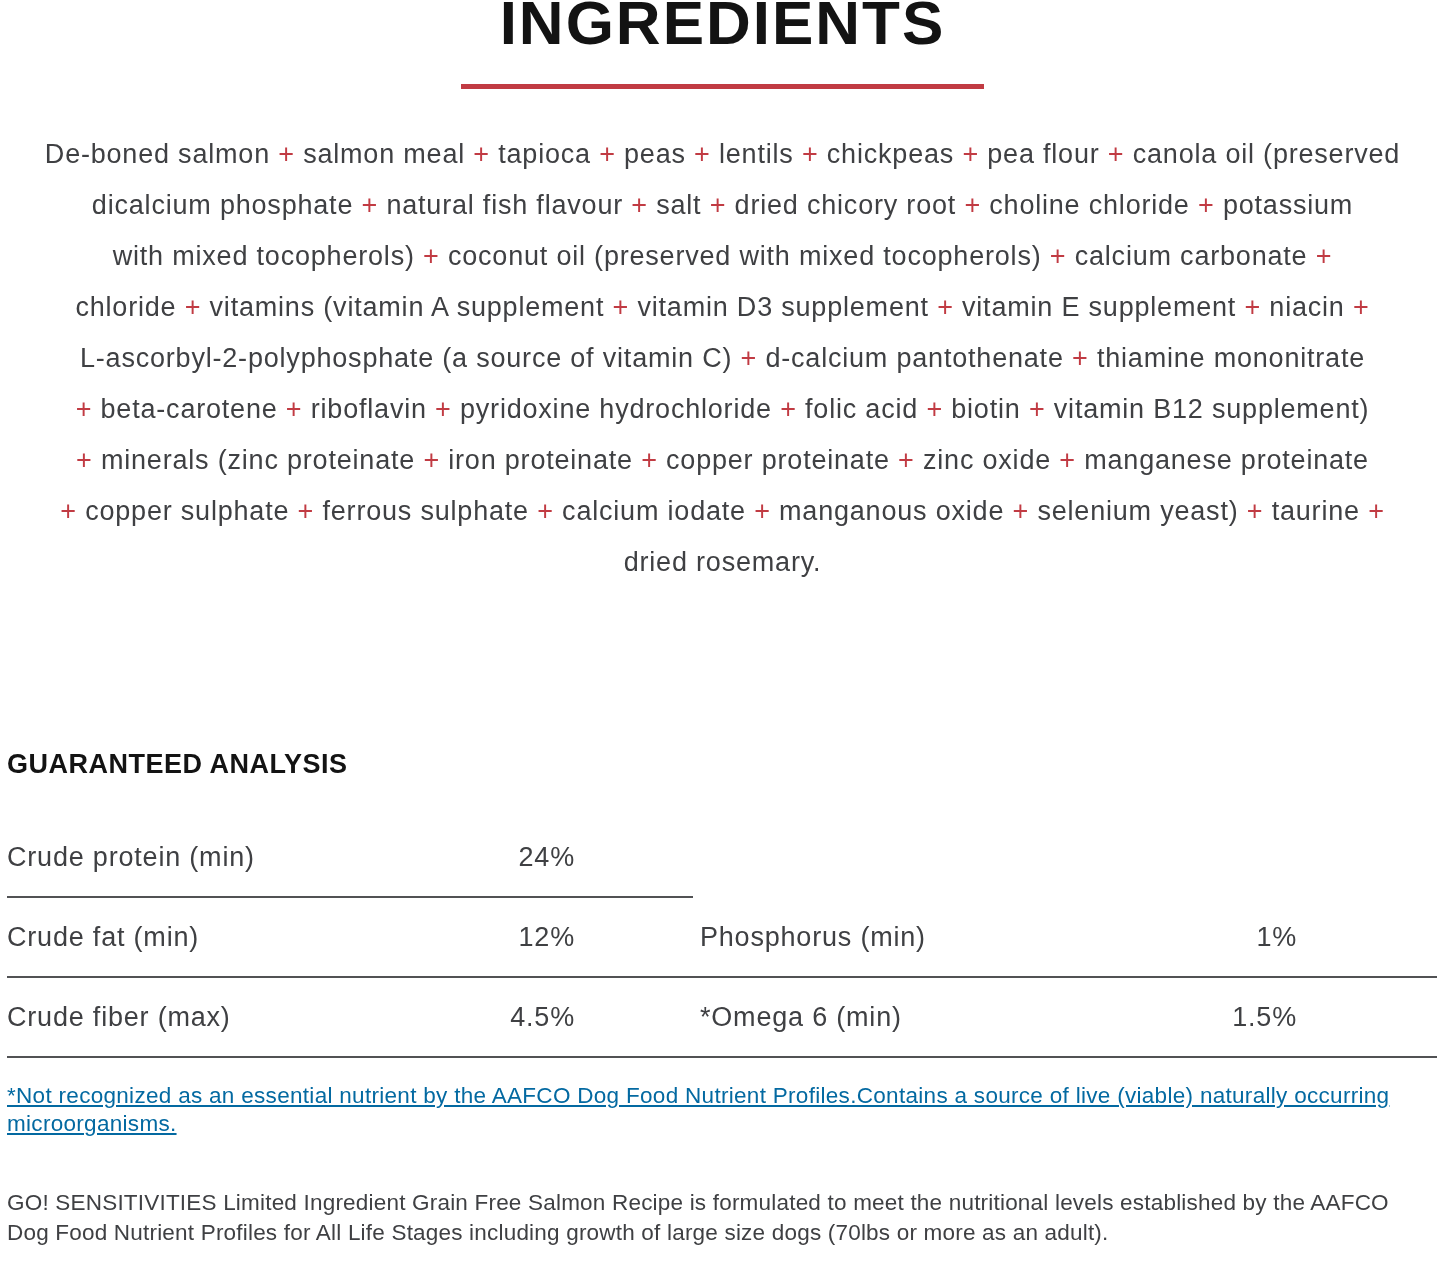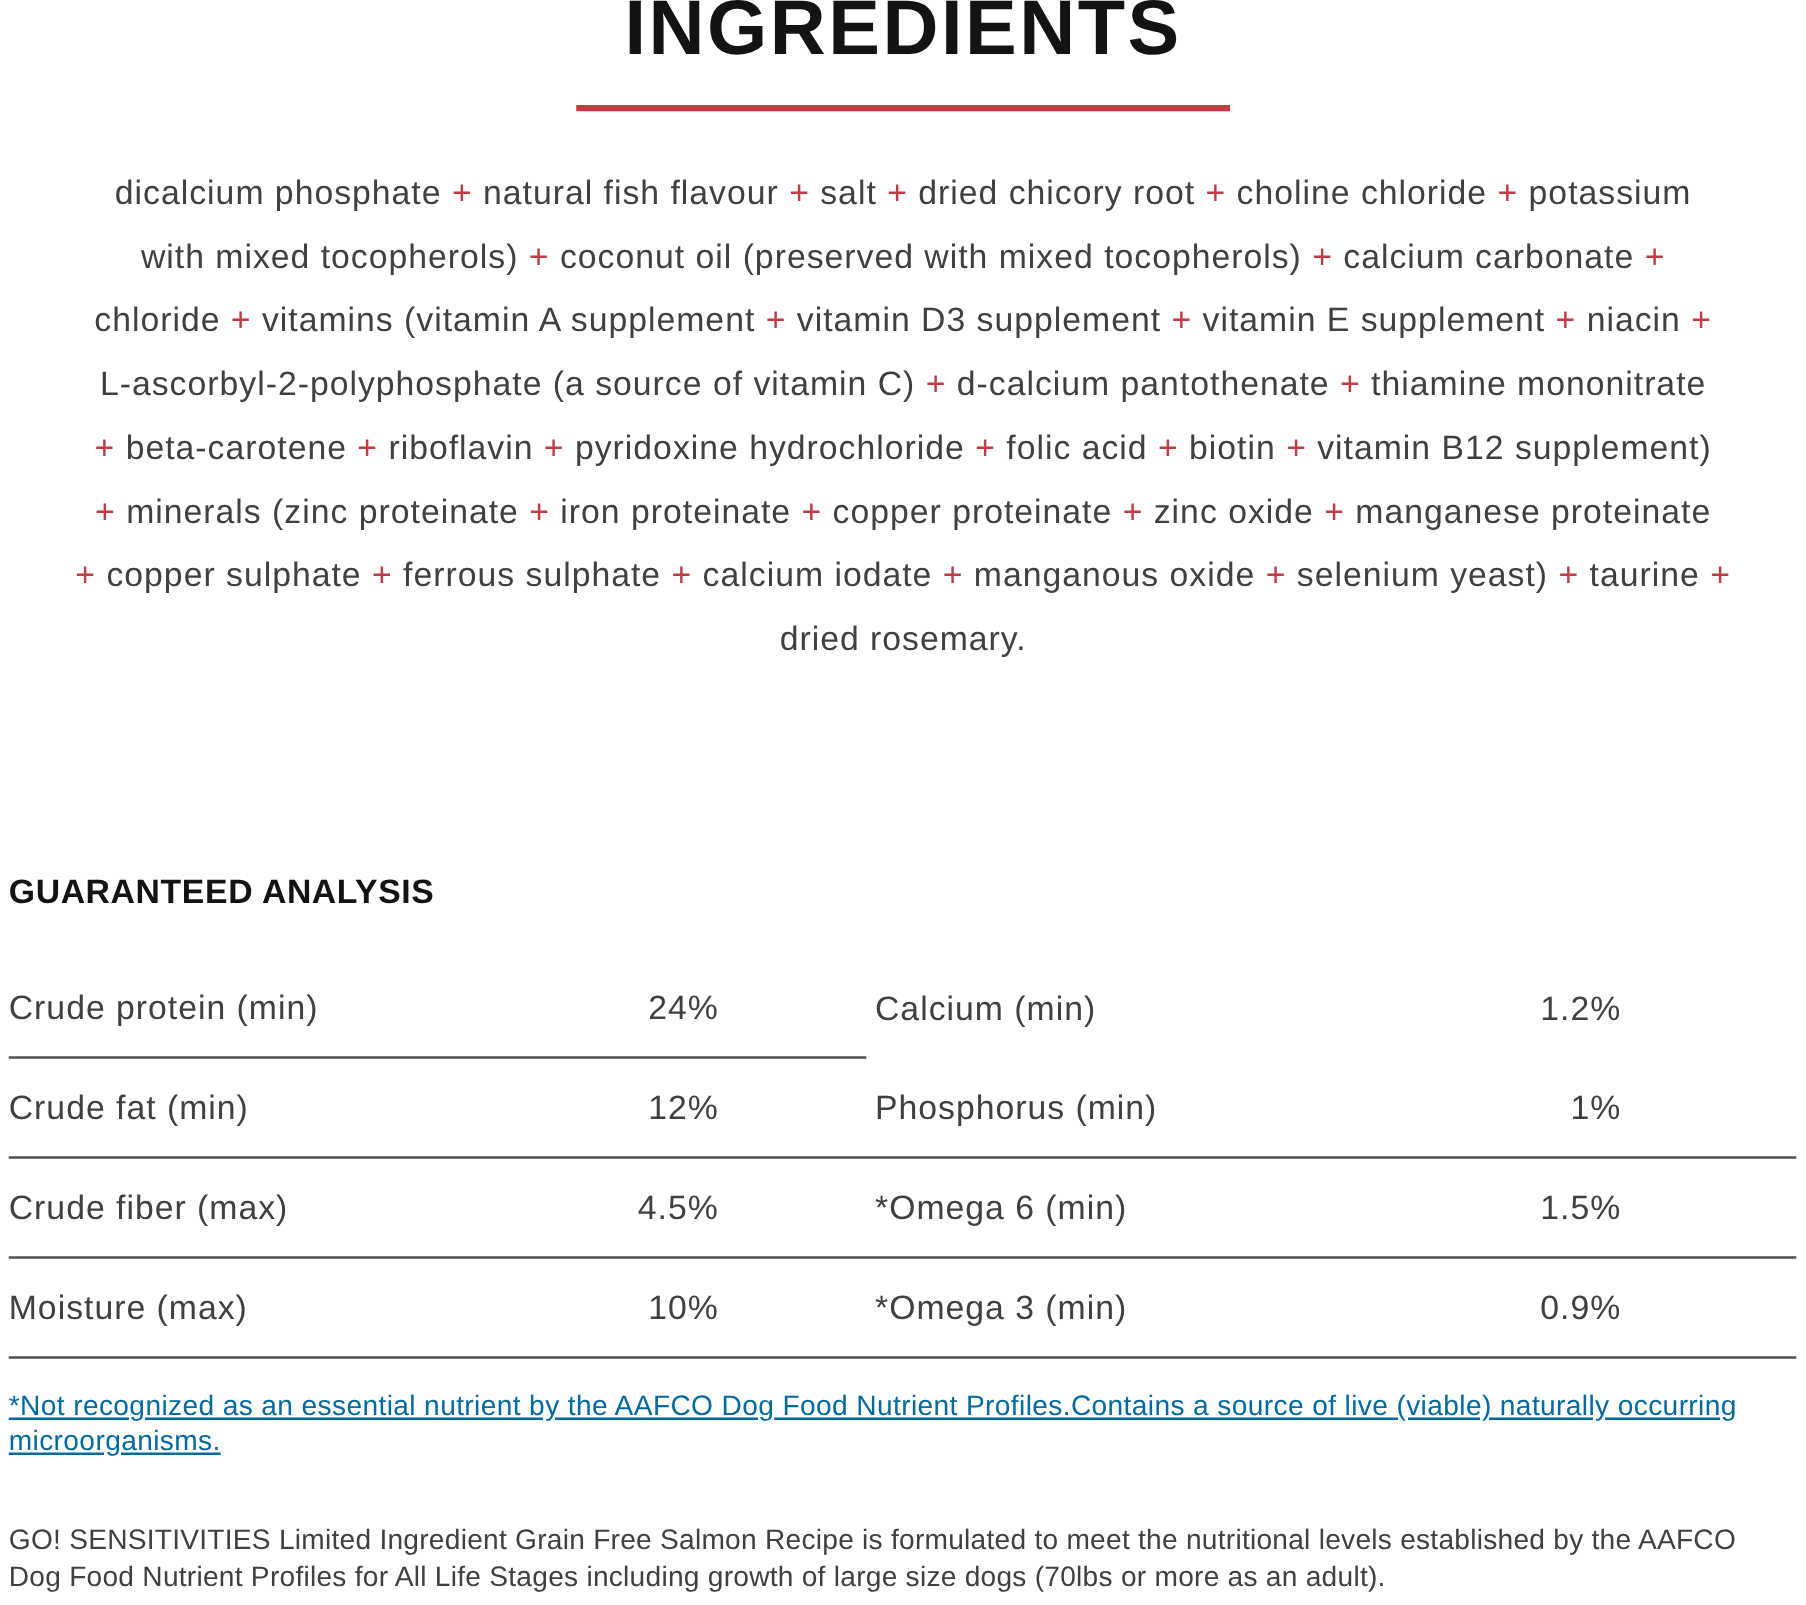--- a/index.html
+++ b/index.html
@@ -56,43 +56,40 @@
 <body>
 
 <div class="page">
 
   <header class="ing-header">
     <h1 class="ing-title">INGREDIENTS</h1>
     <div class="red-rule"></div>
   </header>
 
   <section class="ing-text">
+      <div class="ing-line">De-boned salmon <span class="plus">+</span> salmon meal <span class="plus">+</span> tapioca <span class="plus">+</span> peas <span class="plus">+</span> lentils <span class="plus">+</span> chickpeas <span class="plus">+</span> pea flour <span class="plus">+</span> canola oil (preserved</div>
       <div class="ing-line">dicalcium phosphate <span class="plus">+</span> natural fish flavour <span class="plus">+</span> salt <span class="plus">+</span> dried chicory root <span class="plus">+</span> choline chloride <span class="plus">+</span> potassium</div>
       <div class="ing-line">with mixed tocopherols) <span class="plus">+</span> coconut oil (preserved with mixed tocopherols) <span class="plus">+</span> calcium carbonate <span class="plus">+</span></div>
       <div class="ing-line">chloride <span class="plus">+</span> vitamins (vitamin A supplement <span class="plus">+</span> vitamin D3 supplement <span class="plus">+</span> vitamin E supplement <span class="plus">+</span> niacin <span class="plus">+</span></div>
       <div class="ing-line">L-ascorbyl-2-polyphosphate (a source of vitamin C) <span class="plus">+</span> d-calcium pantothenate <span class="plus">+</span> thiamine mononitrate</div>
       <div class="ing-line"><span class="plus">+</span> beta-carotene <span class="plus">+</span> riboflavin <span class="plus">+</span> pyridoxine hydrochloride <span class="plus">+</span> folic acid <span class="plus">+</span> biotin <span class="plus">+</span> vitamin B12 supplement)</div>
       <div class="ing-line"><span class="plus">+</span> minerals (zinc proteinate <span class="plus">+</span> iron proteinate <span class="plus">+</span> copper proteinate <span class="plus">+</span> zinc oxide <span class="plus">+</span> manganese proteinate</div>
       <div class="ing-line"><span class="plus">+</span> copper sulphate <span class="plus">+</span> ferrous sulphate <span class="plus">+</span> calcium iodate <span class="plus">+</span> manganous oxide <span class="plus">+</span> selenium yeast) <span class="plus">+</span> taurine <span class="plus">+</span></div>
       <div class="ing-line">dried rosemary.</div>
     </section>
 
   <section class="ga">
     <h2 class="ga-heading">GUARANTEED ANALYSIS</h2>
 
     <div class="ga-table">
 
       <div class="ga-row first">
         <div class="ga-cell left">
           <span class="ga-label">Crude protein (min)</span>
           <span class="ga-value">24%</span>
-        </div>
-        <div class="ga-cell right">
-          <span class="ga-label">Calcium (min)</span>
-          <span class="ga-value">1.2%</span>
         </div>
       </div>
 
       <div class="ga-row ruled">
         <div class="ga-cell left">
           <span class="ga-label">Crude fat (min)</span>
           <span class="ga-value">12%</span>
         </div>
         <div class="ga-cell right">
           <span class="ga-label">Phosphorus (min)</span>
@@ -104,30 +101,20 @@
         <div class="ga-cell left">
           <span class="ga-label">Crude fiber (max)</span>
           <span class="ga-value">4.5%</span>
         </div>
         <div class="ga-cell right">
           <span class="ga-label">*Omega 6 (min)</span>
           <span class="ga-value">1.5%</span>
         </div>
       </div>
 
-      <div class="ga-row ruled">
-        <div class="ga-cell left">
-          <span class="ga-label">Moisture (max)</span>
-          <span class="ga-value">10%</span>
-        </div>
-        <div class="ga-cell right">
-          <span class="ga-label">*Omega 3 (min)</span>
-          <span class="ga-value">0.9%</span>
-        </div>
-      </div>
 
     </div>
 
     <p class="footnote">*Not recognized as an essential nutrient by the AAFCO Dog Food Nutrient Profiles.Contains a source of live (viable) naturally occurring microorganisms.</p>
   </section>
 
   <p class="statement">GO! SENSITIVITIES Limited Ingredient Grain Free Salmon Recipe is formulated to meet the nutritional levels established by the AAFCO Dog Food Nutrient Profiles for All Life Stages including growth of large size dogs (70lbs or more as an adult).</p>
 
 </div>
 

